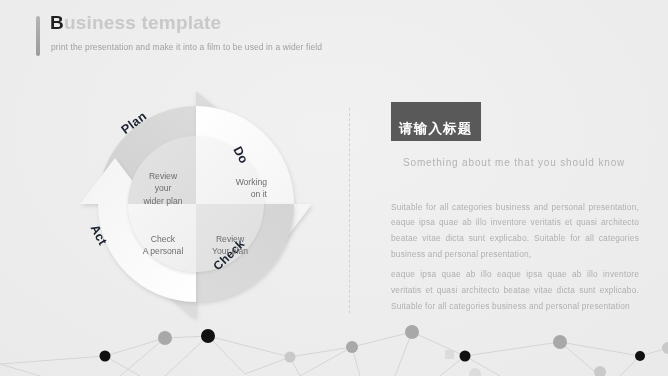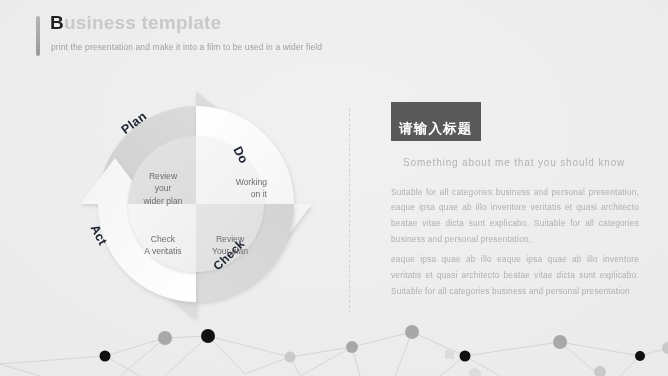--- a/index.html
+++ b/index.html
@@ -41,21 +41,21 @@
   
   .panel{position:absolute;left:391px;top:102px;width:248px;}
   .badge{
     display:inline-block;background:#595959;color:#ffffff;
     font-size:13.5px;font-weight:700;letter-spacing:1.2px;
     padding:20px 8px 5px 8px;line-height:1;
     font-family:"DejaVu Sans",sans-serif;
   }
   .lede{margin-top:14px;font-size:10px;color:#b3b3b3;letter-spacing:.85px;line-height:1.5;margin-left:12px;}
   .para{
-    margin-top:15px;font-size:8.3px;color:#b0b0b0;line-height:1.92;
+    margin-top:30px;font-size:8.3px;color:#b0b0b0;line-height:1.92;
     text-align:justify;text-justify:inter-word;letter-spacing:.2px;
   }
   .para.second{margin-top:4px;}
 
   
   .wheel{position:absolute;left:62px;top:78px;width:268px;height:252px;}
   .wheel svg{display:block;width:268px;height:252px;overflow:visible;}
 
   .qlabel{
     position:absolute;font-weight:700;color:#1c2330;
@@ -197,21 +197,21 @@
       <div>Review</div>
       <div>your</div>
       <div>wider plan</div>
     </div>
     <div class="inner-txt t-working">
       <div>Working</div>
       <div>on it</div>
     </div>
     <div class="inner-txt t-make">
       <div>Check</div>
-      <div>A veritatis</div>
+      <div>A personal</div>
     </div>
     <div class="inner-txt t-review">
       <div>Review</div>
       <div>Your plan</div>
     </div>
   </div>
 
   <div class="panel">
     <div class="badge">请输入标题</div>
     <div class="lede">Something about me that you should know</div>

